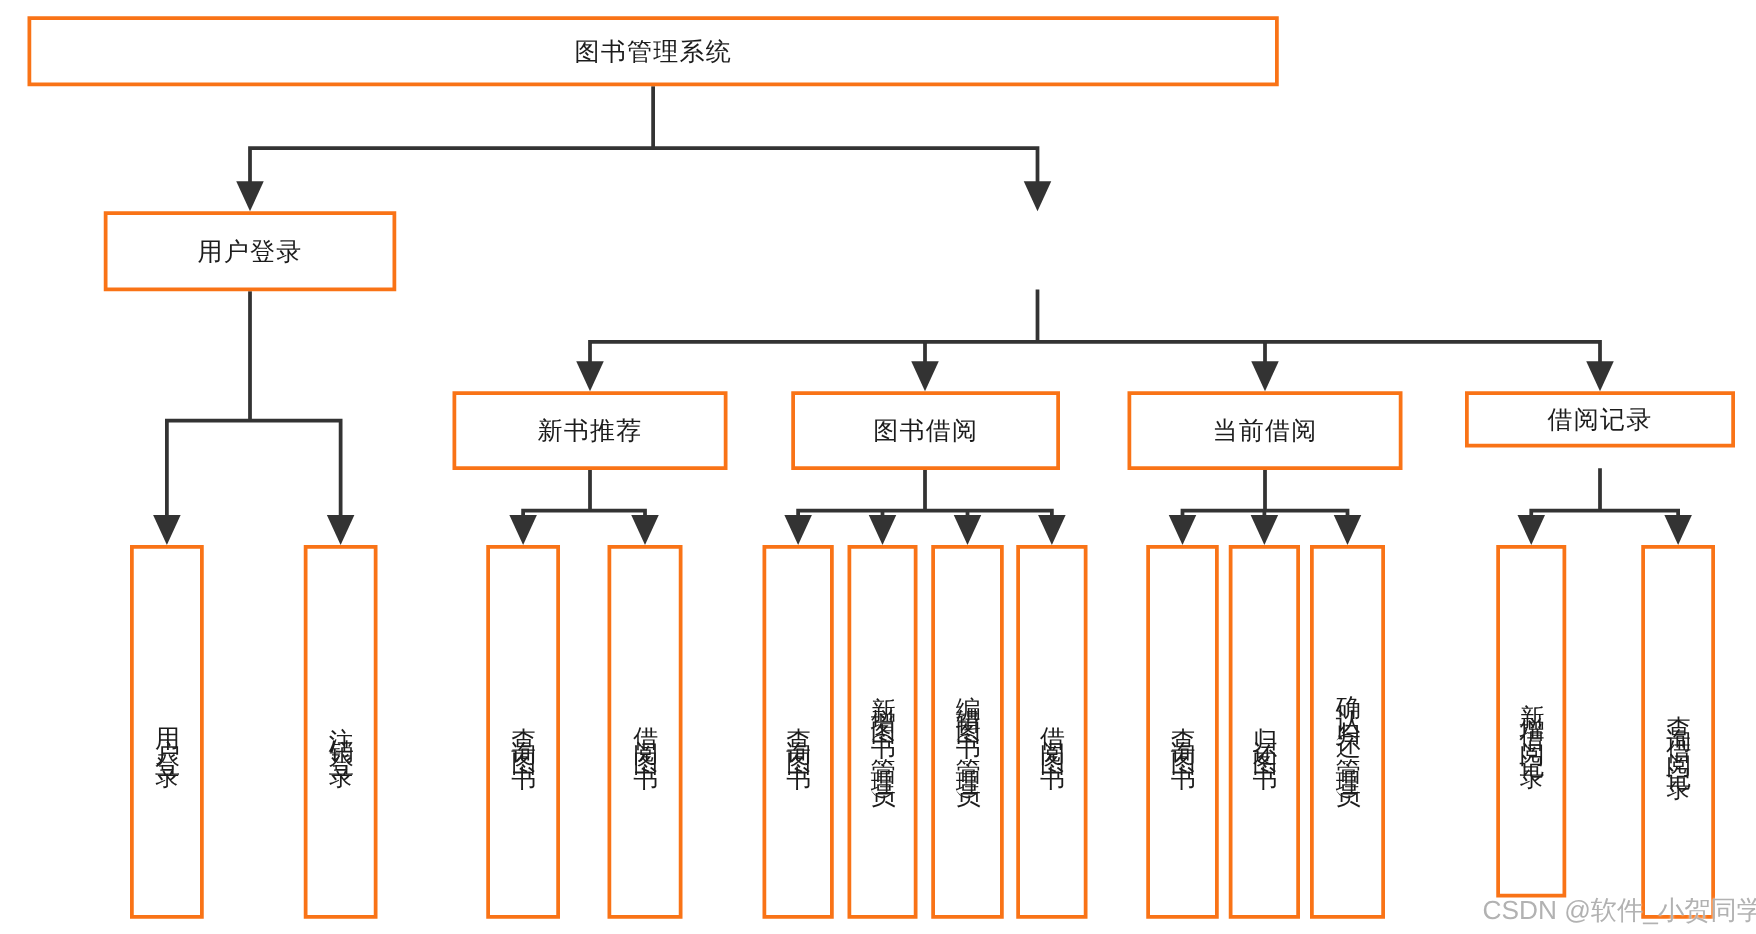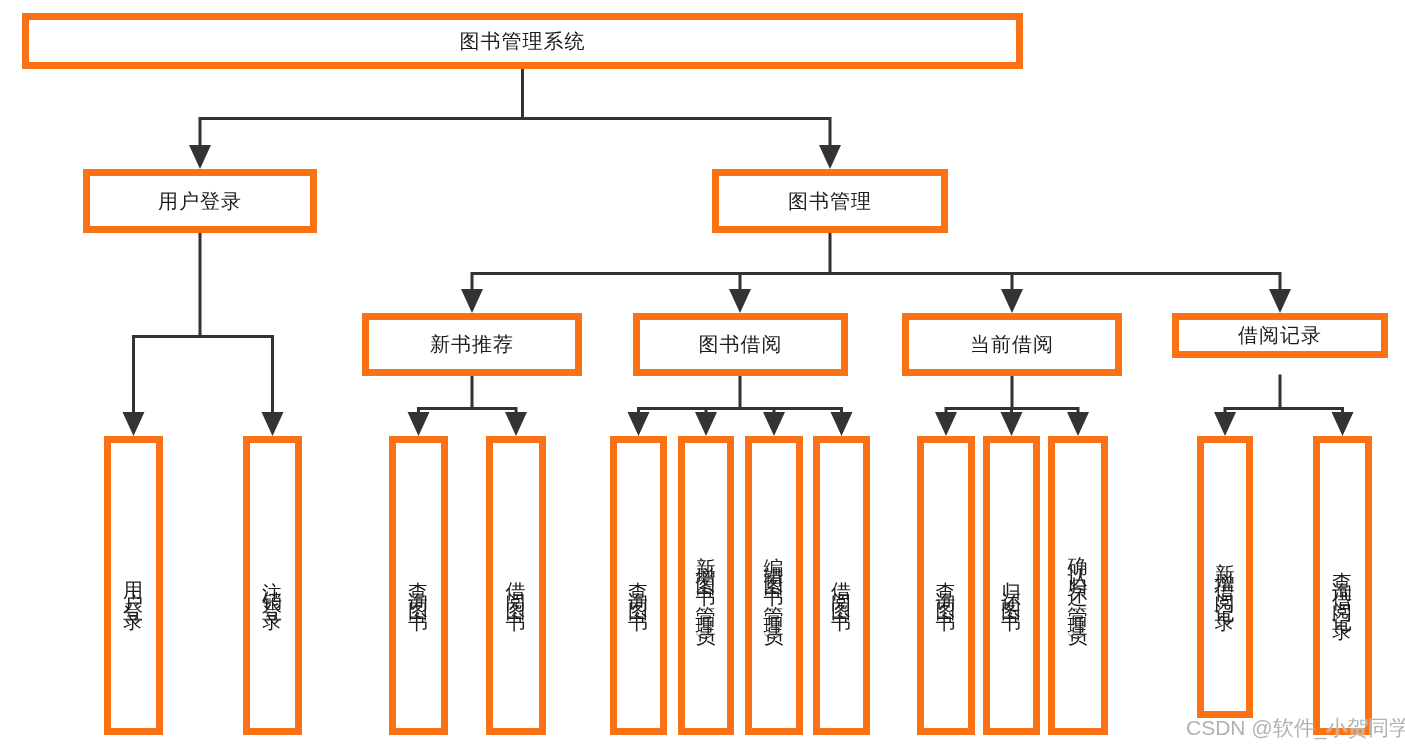--- a/index.html
+++ b/index.html
@@ -20,21 +20,21 @@
     left: 0;
     top: 0;
     width: 1405px;
     height: 747px;
     pointer-events: none;
   }
   .box {
     position: absolute;
     box-sizing: border-box;
     background: #ffffff;
-    border: 7px solid #f97316;
+    border: 3px solid #f97316;
     display: flex;
     align-items: center;
     justify-content: center;
     color: #1c1c1c;
   }
   .h-label {
     font-size: 20px;
     letter-spacing: 1px;
     color: #1c1c1c;
     white-space: nowrap;
@@ -121,23 +121,20 @@
     </g>
   </svg>
 
   <div class="box" style="left:22px; top:13px; width:1001px; height:56px;">
     <span class="h-label">图书管理系统</span>
   </div>
 
   <div class="box" style="left:83px; top:169px; width:234px; height:64px;">
     <span class="h-label">用户登录</span>
   </div>
-  <div class="box" style="left:712px; top:169px; width:236px; height:64px;">
-    <span class="h-label">图书管理</span>
-  </div>
 
   <div class="box" style="left:362px; top:313px; width:220px; height:63px;">
     <span class="h-label">新书推荐</span>
   </div>
   <div class="box" style="left:633px; top:313px; width:215px; height:63px;">
     <span class="h-label">图书借阅</span>
   </div>
   <div class="box" style="left:902px; top:313px; width:220px; height:63px;">
     <span class="h-label">当前借阅</span>
   </div>

